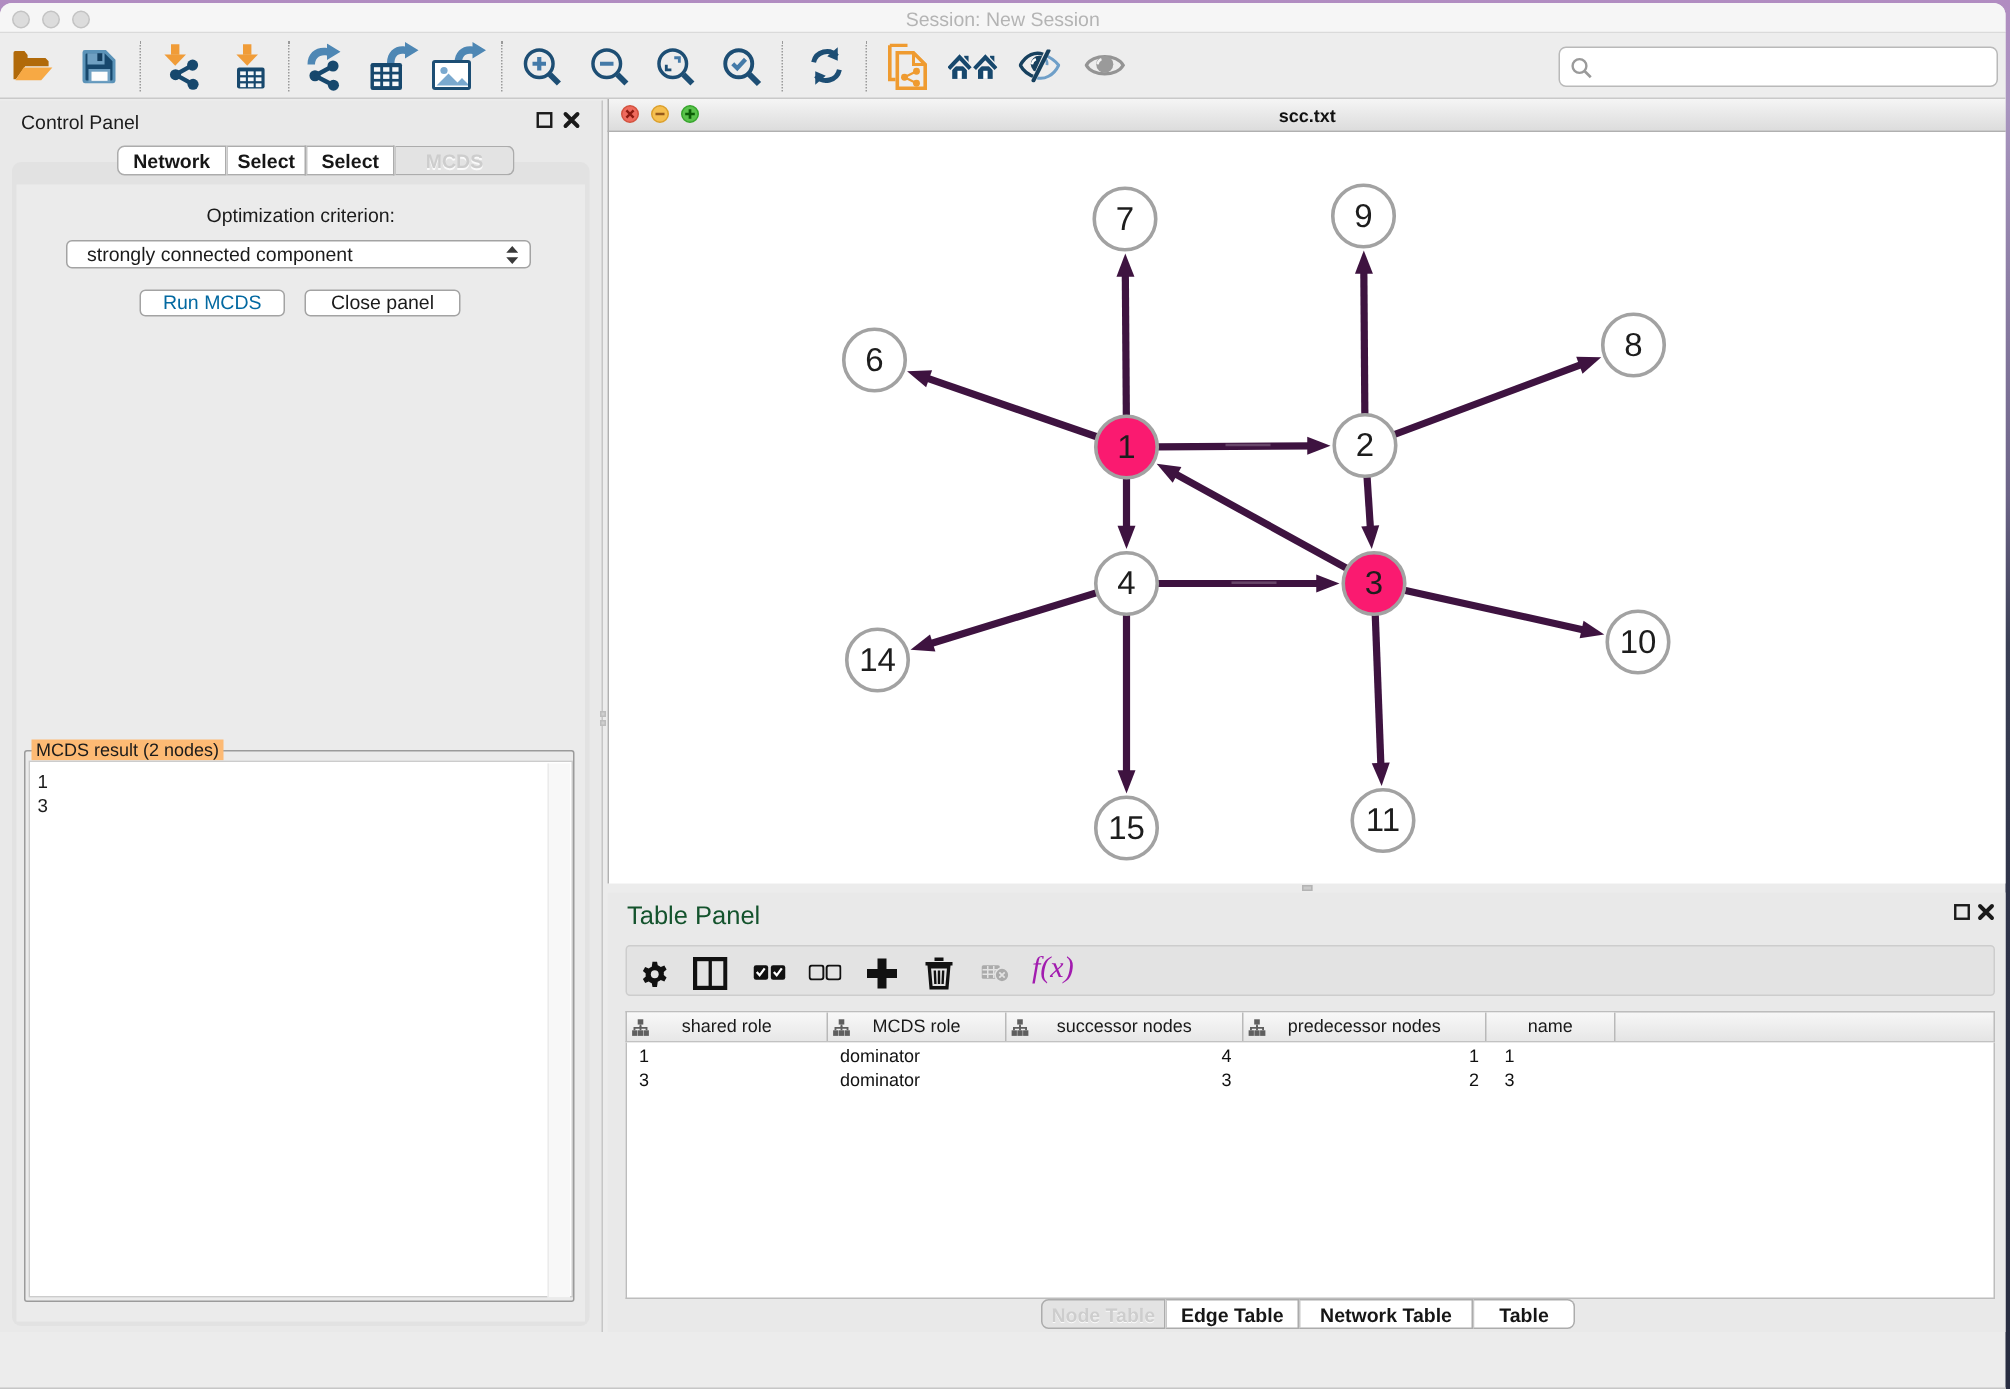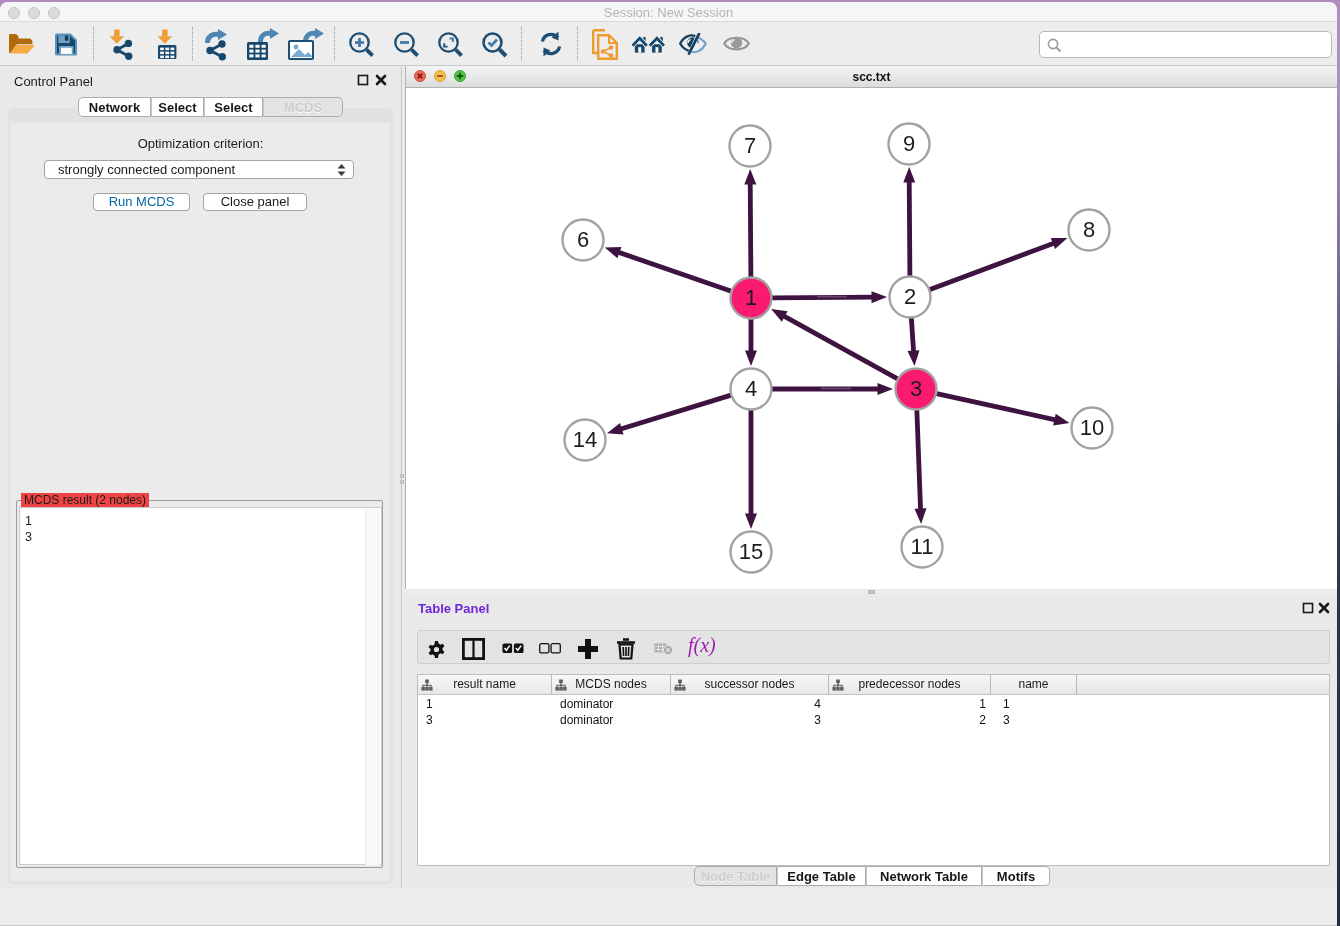--- a/index.html
+++ b/index.html
@@ -24,21 +24,21 @@
 #cp-outer { position:absolute; left:8px; top:41px; width:385px; height:776px; background:#e2e2e2; border-radius:6px; }
 #cp-inner { position:absolute; left:3px; top:15px; width:379px; height:758px; background:#ebebeb; }
 
 #netwin { position:absolute; left:405px; top:64px; width:932px; height:524px; }
 #nettitle { position:absolute; left:0; top:0; width:932px; height:22px; background:linear-gradient(#f5f5f5,#dcdcdc); border-bottom:1px solid #b0b0b0; border-left:1px solid #b0b0b0; }
 #nettitle .t { position:absolute; top:4px; width:100%; text-align:center; font-size:12px; color:#111;font-weight:bold; }
 .tl { position:absolute; top:4px; width:12px; height:12px; border-radius:50%; }
 #canvas { position:absolute; left:0; top:22px; width:932px; height:501px; background:#fff; border-left:1px solid #b0b0b0; }
 
 #tpanel { position:absolute; left:405px; top:593px; width:932px; height:293px; background:#e9e9e9; }
-#tpanel h1 { font-size:13px; font-weight:bold; color:#6d28d9; position:absolute; left:13px; top:6px; }
+#tpanel h1 { font-size:17px; font-weight:normal; color:#14532d; position:absolute; left:13px; top:6px; }
 #ttoolbar { position:absolute; left:12px; top:35px; width:913px; height:34px; background:#e3e3e3; border:1px solid #cdcdcd; border-radius:3px; }
 #thead { position:absolute; left:12px; top:79px; width:913px; height:21px; background:linear-gradient(#f7f7f7,#e4e4e4); border:1px solid #bdbdbd; border-bottom:1px solid #c2c2c2; }
 #tbody { position:absolute; left:12px; top:100px; width:913px; height:171px; background:#fff; border:1px solid #bdbdbd; border-top:none; font-size:12px; color:#111; }
 .hcell { position:absolute; top:0; height:19px; border-right:1px solid #b9b9b9; font-size:12px; color:#1a1a1a; text-align:center; line-height:19px; }
 .hicon { position:absolute; top:4px; }
 
 #statusbar { position:absolute; left:0; top:887px; width:1337px; height:37px; background:#e9e9e9; border-top:1px solid #c6c6c6;margin-top:36px; }
 #membtn { position:absolute; right:7px; top:8px; width:74px; height:23px; background:#f4f4f4; border:1px solid #9e9e9e; border-radius:1px; font-size:12px; color:#111; text-align:center; line-height:21px; }
 #listbtn { position:absolute; left:10px; top:10px; width:28px; height:19px; background:#f6f6f6; border:1px solid #a8a8a8; border-radius:2px; }
 svg text { font-family:"Liberation Sans", sans-serif; }
@@ -244,21 +244,21 @@
   </div>
   <div class="abs" style="left:0;top:69px;width:401px;text-align:center;font-size:13px;color:#1b1b1b">Optimization criterion:</div>
   <div class="abs" style="left:44px;top:93px;width:310px;height:19px;background:#fff;border:1px solid #a3a3a3;border-radius:4px;font-size:13px;color:#1b1b1b;line-height:17px;padding-left:13px">strongly connected component
     <svg class="abs" style="right:7px;top:3px" width="9" height="12" viewBox="0 0 9 12">
           <path d="M4.5,0 L8.5,4.5 L0.5,4.5 Z M4.5,12 L8.5,7.5 L0.5,7.5 Z" fill="#3a3a3a"></path>
         </svg>
   </div>
   <div class="abs" style="left:93px;top:126px;width:97px;height:18px;background:#fff;border:1px solid #a3a3a3;border-radius:4px;font-size:13px;color:#0369a1;text-align:center;line-height:16px">Run MCDS</div>
   <div class="abs" style="left:203px;top:126px;width:104px;height:18px;background:#fff;border:1px solid #a3a3a3;border-radius:4px;font-size:13px;color:#1b1b1b;text-align:center;line-height:16px">Close panel</div>
   <div class="abs" style="left:16px;top:433px;width:367px;height:368px;border:1px solid #9b9b9b;border-radius:2px"></div>
-  <div class="abs" style="left:21px;top:426px;background:#ef4444;padding:0 3px;font-size:12px;color:#1b1b1b">MCDS result (2 nodes)</div>
+  <div class="abs" style="left:21px;top:426px;background:#fdba74;padding:0 3px;font-size:12px;color:#1b1b1b">MCDS result (2 nodes)</div>
   <div class="abs" style="left:19px;top:440px;width:363px;height:358px;background:#fff;border:1px solid #cccccc">
     <div class="abs" style="left:5px;top:5px;font-size:12.5px;color:#1b1b1b;line-height:16px">1<br>3</div>
     <div class="abs" style="right:1px;top:1px;width:15px;height:356px;background:#f8f8f8;border-left:1px solid #ebebeb"></div>
   </div>
   </div>
   <div id="netwin">
   <div id="nettitle">
     <div class="tl" style="left:8px;background:#ee6a5d;border:1px solid #d3533f">
           <svg width="10" height="10" viewBox="0 0 10 10" style="position:absolute;left:0;top:0">
             <path d="M2.6,2.6 L7.4,7.4 M7.4,2.6 L2.6,7.4" stroke="#8c1a10" stroke-width="1.6"></path>
@@ -385,22 +385,22 @@
         <line x1="4.5" y1="2" x2="4.5" y2="10"></line>
             <line x1="8.5" y1="2" x2="8.5" y2="10"></line>
       </g>
       <circle cx="14" cy="8" r="4.6" fill="#ababab" stroke="#e3e3e3" stroke-width="1"></circle>
       <path d="M12.2,6.2 L15.8,9.8 M15.8,6.2 L12.2,9.8" stroke="#e3e3e3" stroke-width="1.2"></path>
     </svg>
     <div class="abs" style="left:270px;top:3px;width:46px;font-size:20px;color:#a21caf;font-family:'Liberation Serif',serif;font-style:italic">f(x)</div>
   </div>
   <div id="thead">
     <div class="abs" style="left:0;top:0;width:659px;height:19px;background:linear-gradient(#f8f8f8,#e7e7e7)"></div>
-    <div class="hcell" style="left:0;width:134px">result name</div>
-    <div class="hcell" style="left:134px;width:119px">MCDS nodes</div>
+    <div class="hcell" style="left:0;width:134px">shared role</div>
+    <div class="hcell" style="left:134px;width:119px">MCDS role</div>
     <div class="hcell" style="left:253px;width:158px">successor nodes</div>
     <div class="hcell" style="left:411px;width:162px">predecessor nodes</div>
     <div class="hcell" style="left:573px;width:86px">name</div>
     <svg class="hicon" style="left:3px" width="12" height="12" viewBox="0 0 11.6 11.6">
           <g fill="#5f5f5f">
             <rect x="4" y="0.5" width="3.6" height="3.4"></rect>
             <rect x="0.4" y="7.6" width="3.4" height="3.6"></rect>
             <rect x="4.1" y="7.6" width="3.4" height="3.6"></rect>
             <rect x="7.8" y="7.6" width="3.4" height="3.6"></rect>
             <path d="M5.2,3.9 h1.2 v1.6 h3.9 v2.1 h-1.2 v-1 h-6.6 v1 h-1.2 v-2.1 h3.9 z"></path>
@@ -447,21 +447,21 @@
     <div class="abs" style="left:8px;top:18px">3</div>
     <div class="abs" style="left:142px;top:18px">dominator</div>
     <div class="abs" style="left:332px;top:18px;width:71px;text-align:right">3</div>
     <div class="abs" style="left:497px;top:18px;width:71px;text-align:right">2</div>
     <div class="abs" style="left:585px;top:18px">3</div>
   </div>
   <div class="tabs" style="left:289px;top:271px">
     <div class="tab first sel" style="width:83px">Node Table</div>
     <div class="tab" style="width:89px">Edge Table</div>
     <div class="tab" style="width:116px">Network Table</div>
-    <div class="tab last" style="width:68px">Motifs</div>
+    <div class="tab last" style="width:68px">Table</div>
   </div>
   </div>
   <div id="statusbar">
   <div id="listbtn">
     <svg class="abs" style="left:5px;top:4px" width="16" height="13" viewBox="0 0 16 13">
       <g fill="#111">
             <circle cx="1.6" cy="2" r="1.4"></circle>
             <circle cx="1.6" cy="6.5" r="1.4"></circle>
             <circle cx="1.6" cy="11" r="1.4"></circle>
       <rect x="4.5" y="0.8" width="11.5" height="2.4"></rect>

